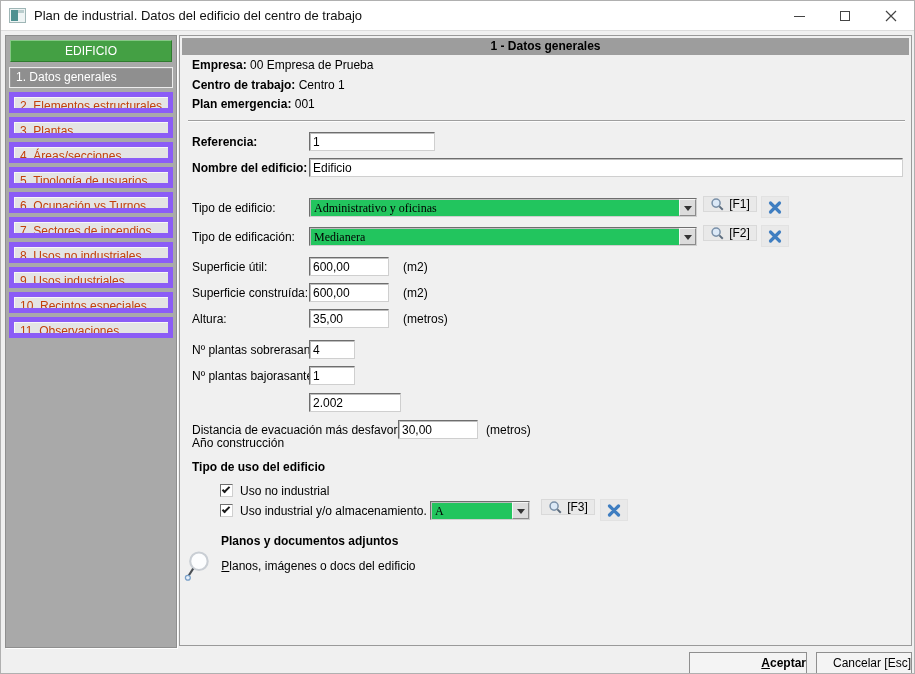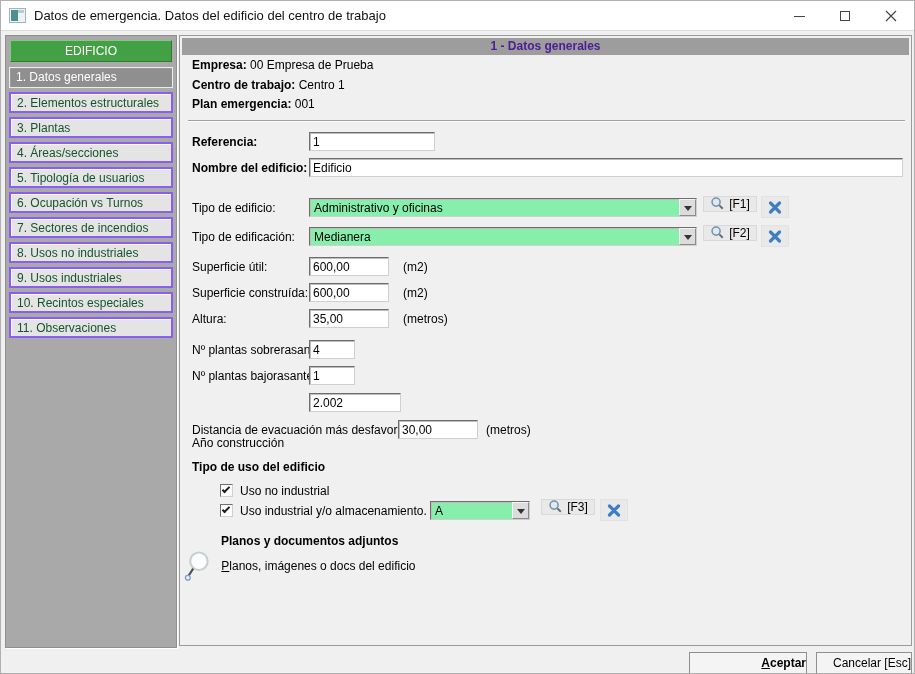--- a/index.html
+++ b/index.html
@@ -20,50 +20,50 @@
   .btn-min  { right:92px; } .btn-max { right:46px; } .btn-close { right:0; }
   .glyph-min { width:11px; height:0; border-top:1px solid #444; }
   .glyph-max { width:10px; height:10px; border:1px solid #444; background:#fff; }
 
   
   .sidebar { position:absolute; left:4px; top:34px; width:172px; height:613px;
              background:#a9a9a9; border:1px solid #8f8f8f; box-shadow:1px 1px 0 #ffffff; padding-top:4px; }
   .side-hdr { height:22px; margin:0 4px 5px 4px; background:#44a044; color:#fff;
               border:1px solid; border-color:#85c785 #2e7b2e #2e7b2e #85c785;
               text-align:center; line-height:20px; font-size:12px; }
-  .side-item { height:21px; margin:0 3px 4px 3px; background:#e4e4e4; color:#14532d;
-               border:2px solid #8b5cf6; box-shadow:inset 1px 1px 0 #f7f7f7;
+  .side-item { height:21px; margin:0 3px 4px 3px; background:#e4e4e4; color:#c2410c;
+               border:5px solid #8b5cf6; box-shadow:inset 1px 1px 0 #f7f7f7;
                line-height:19px; padding-left:6px; cursor:pointer; white-space:nowrap; overflow:hidden; }
   .side-item.sel { background:#8f8f8f; color:#fff; border:1px solid #ececec;
                    box-shadow:inset 1px 1px 0 #9c9c9c; }
 
   
   .panel { position:absolute; left:178px; top:34px; width:733px; height:611px;
            background:#f0f0f0; border:1px solid #9a9a9a; }
   .panel-hdr { position:absolute; left:2px; top:2px; right:2px; height:17px; background:#9d9d9d;
-               color:#4c1d95; font-weight:bold; text-align:center; line-height:17px; font-size:12px; }
+               color:#000000; font-weight:bold; text-align:center; line-height:17px; font-size:12px; }
   .abs { position:absolute; white-space:nowrap; }
   .b { font-weight:bold; }
   .sep { position:absolute; left:8px; right:6px; height:2px;
          border-top:1px solid #9f9f9f; border-bottom:1px solid #fdfdfd; }
 
   .txt { position:absolute; height:19px; background:#fff; border:1px solid;
          border-color:#6e6e6e #cfcfcf #cfcfcf #6e6e6e; box-shadow:inset 1px 1px 0 #bdbdbd;
          font-family:"Liberation Sans", sans-serif; font-size:12px; padding:0 3px; color:#000; }
-  .combo { position:absolute; height:19px; background:#86efac; border:1px solid;
+  .combo { position:absolute; height:19px; background:#22c55e; border:1px solid;
            border-color:#6e6e6e #cfcfcf #cfcfcf #6e6e6e; box-shadow:inset 1px 1px 0 #bdbdbd;
-           cursor:default; }
+           cursor:default;font-family:Liberation Serif, serif; }
   .combo .val { position:absolute; left:4px; top:2px; right:20px; overflow:hidden; }
   .combo .arrow-btn { position:absolute; right:0; top:0; bottom:0; width:17px; background:#dcdcdc;
                       border:1px solid; border-color:#f5f5f5 #8b8b8b #8b8b8b #f5f5f5;
                       display:flex; align-items:center; justify-content:center; }
   .tri { width:0; height:0; border:4px solid transparent; border-top:5px solid #333; margin-top:5px; }
 
   .fbtn { position:absolute; height:16px; background:#e9e9e9; border:1px solid #d9d9d9;
-          display:flex; align-items:flex-end; justify-content:center; gap:4px; font-size:12px; cursor:pointer; }
+          display:flex; align-items:center; justify-content:center; gap:4px; font-size:12px; cursor:pointer; }
   .xbtn { position:absolute; height:22px; width:28px; background:#e9e9e9; border:1px solid #e2e2e2;
           display:flex; align-items:center; justify-content:center; cursor:pointer; }
 
   .checkbox { position:absolute; width:13px; height:13px; background:#fff; border:1px solid;
               border-color:#6e6e6e #cfcfcf #cfcfcf #6e6e6e; cursor:pointer; }
   .tick { width:8px; height:4px; border-left:2px solid #1a1a1a; border-bottom:2px solid #1a1a1a;
           transform:rotate(-45deg); margin:2px 0 0 1px; }
 
   .planos-link { position:absolute; cursor:pointer; }
   .planos-link .link-label { text-decoration:none; }
@@ -78,21 +78,21 @@
 </head>
 <body>
 
 <div class="window">
 
   <div class="titlebar">
     <div class="app-icon">
         <div class="pane"></div>
         <div class="bar"></div>
       </div>
-    <div class="title-text">Datos de emergencia. Datos del edificio del centro de trabajo</div>
+    <div class="title-text">Plan de industrial. Datos del edificio del centro de trabajo</div>
     <div class="winbtn btn-min">
         <div class="glyph-min"></div>
       </div>
     <div class="winbtn btn-max">
         <div class="glyph-max"></div>
       </div>
     <div class="winbtn btn-close">
       <svg width="12" height="12" viewBox="0 0 12 12">
           <path d="M1 1 L11 11 M11 1 L1 11" stroke="#444" stroke-width="1.2"></path>
         </svg>

